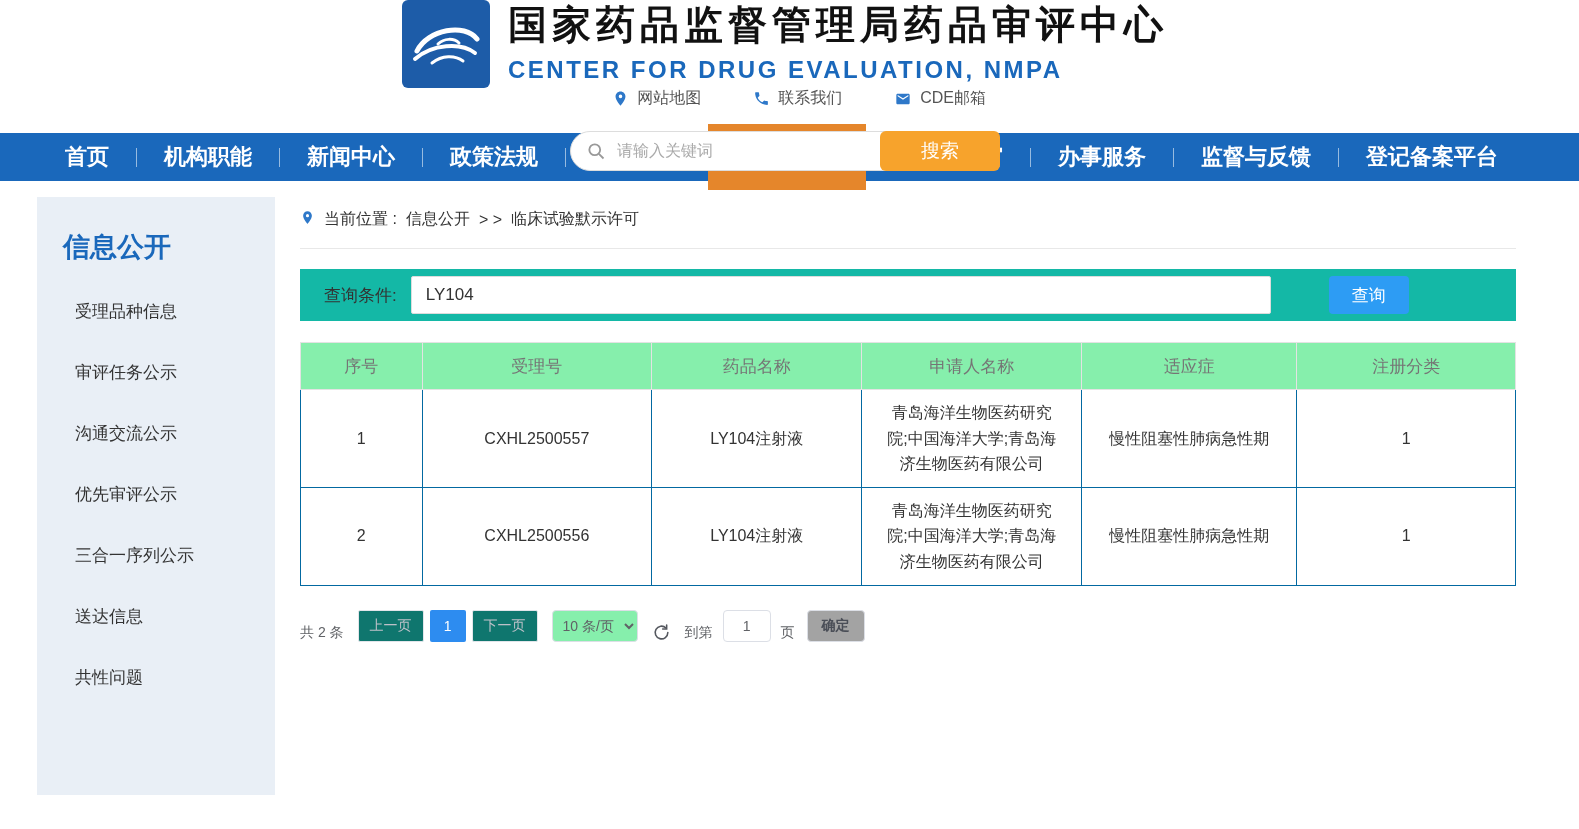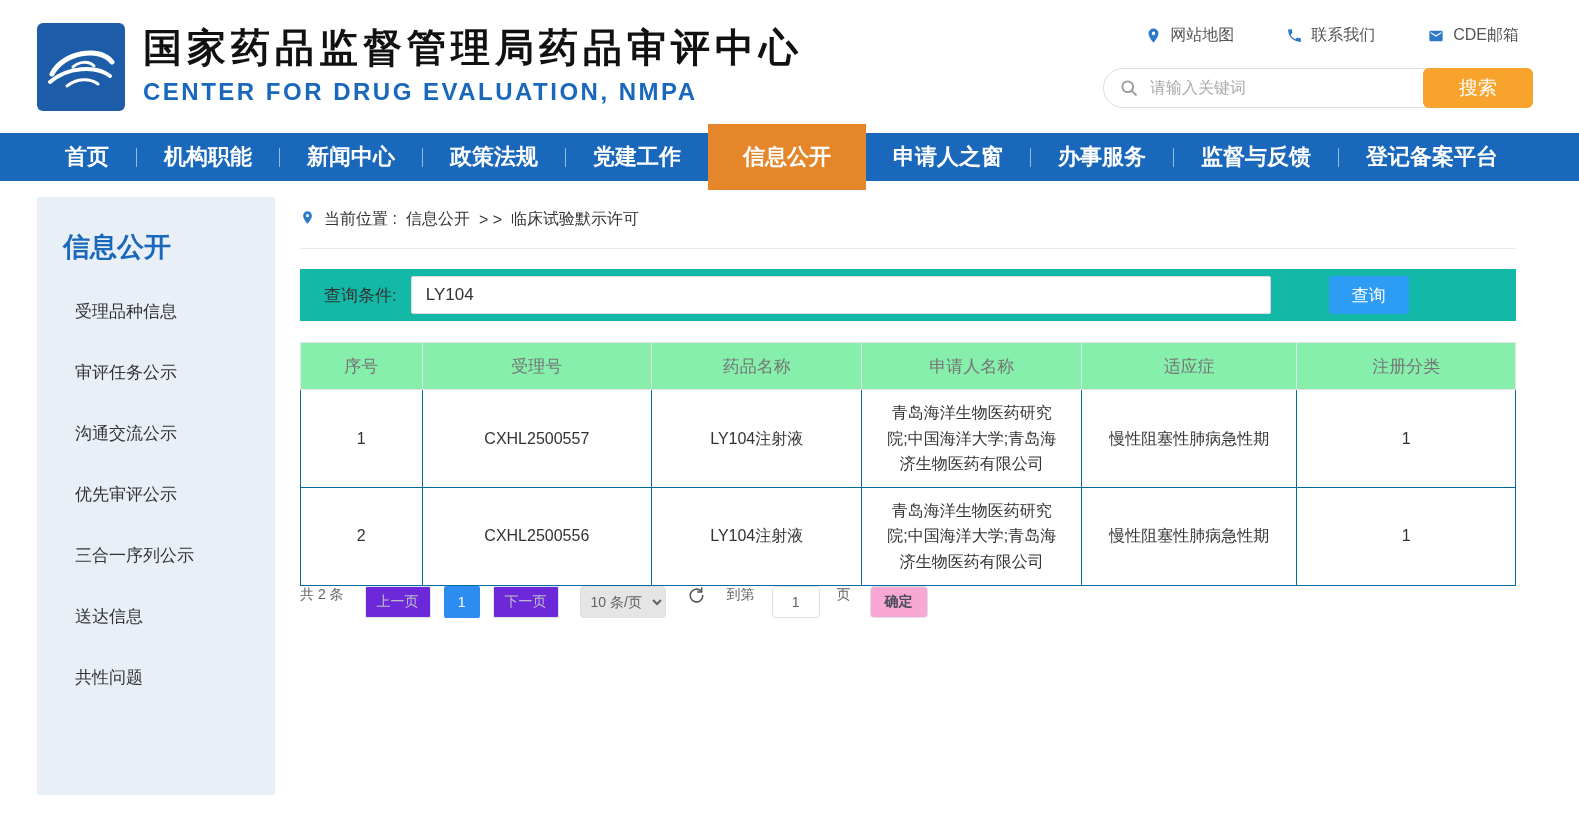--- a/index.html
+++ b/index.html
@@ -5,38 +5,38 @@
   * { box-sizing: border-box; }
   html,body { margin:0; padding:0; }
   body {
     width:1579px; height:829px; overflow:hidden;
     background:#fff; color:#333;
     font-family:"Liberation Sans","DejaVu Sans",sans-serif;
   }
   a { text-decoration:none; color:inherit; }
 
   
-  .header { height:133px; display:flex; justify-content:space-between; align-items:center;
-            padding:0 46px 0 37px; background:#fff; }
+  .header { height:133px; display:flex; align-items:center;
+            padding:0 46px 0 37px; background:#fff;flex-direction:column; }
   .brand { display:flex; align-items:center; gap:18px; }
   .logo { width:88px; height:88px; flex:0 0 auto; }
   .site-title { font-size:39px; font-weight:bold; color:#111; letter-spacing:5px; line-height:1.1; }
   .site-subtitle { font-size:24px; font-weight:bold; color:#1a68bb; letter-spacing:2.5px; margin-top:9px; }
 
   .header-right { display:flex; flex-direction:column; align-items:flex-end; gap:22px; }
   .top-links { display:flex; align-items:center; gap:52px; padding-right:14px; }
   .top-link { display:flex; align-items:center; gap:8px; font-size:16px; color:#555; cursor:pointer; }
   .top-link svg { display:block; }
 
   .search-box { position:relative; width:430px; height:40px; }
   .search-input { width:100%; height:40px; border:1px solid #ddd; border-radius:20px;
                   padding:0 124px 0 46px; font-size:16px; color:#333; outline:none; }
   .search-input::placeholder { color:#aaa; }
   .search-icon { position:absolute; left:16px; top:10px; }
-  .search-btn { position:absolute; right:0; top:0; width:110px; height:40px; border:none;
+  .search-btn { position:absolute; right:0; top:0; width:120px; height:40px; border:none;
                 background:#f7a32c; color:#fff; font-size:19px; border-radius:6px; cursor:pointer; }
 
   
   .nav { height:48px; background:#1a68bb; display:flex; align-items:center; padding:0 38px; }
   .nav-item { height:66px; display:flex; align-items:center; padding:0 27px;
               color:#fff; font-size:22px; font-weight:bold; cursor:pointer; white-space:nowrap; }
   .nav-item.active { background:#e5862b; padding:0 35px; }
   .nav-sep { width:1px; height:19px; background:rgba(255,255,255,.55); flex:0 0 auto; }
 
   
@@ -62,37 +62,37 @@
                color:#fff; border:none; border-radius:4px; font-size:17px; cursor:pointer; }
 
   
   .data-table { width:100%; border-collapse:collapse; table-layout:fixed; margin-top:21px; }
   .data-table th { background:#86efac; color:#757575; font-weight:normal; font-size:17px;
                    height:47px; border:1px solid #e3e3e3; }
   .data-table td { border:1px solid #0369a1; text-align:center; font-size:16px; color:#333;
                    height:97px; padding:10px 24px; line-height:1.6; }
 
   
-  .pagination { display:flex; align-items:flex-start; font-size:14px; color:#606266;gap:7px; }
+  .pagination { display:flex; align-items:flex-end; margin-top:24px; font-size:14px; color:#606266; }
   .pg-total { margin-right:14px; white-space:nowrap; }
   .pg-btn { min-width:66px; height:32px; display:flex; align-items:center; justify-content:center;
-            background:#6d28d9; border:1px solid #e2e5ea; color:#bcc0c8; border-radius:2px;
+            background:#0f766e; border:1px solid #e2e5ea; color:#bcc0c8; border-radius:2px;
             margin-right:6px; font-size:14px; cursor:not-allowed; }
   .pg-page { width:36px; height:32px; display:flex; align-items:center; justify-content:center;
              background:#2d8cf0; color:#fff; border-radius:2px; margin-right:6px; cursor:pointer; }
   .pg-select { height:32px; border:1px solid #dcdfe6; border-radius:4px; color:#606266;
-               font-size:14px; padding:0 6px; background:#e5e5e5; margin-left:8px; outline:none;
+               font-size:14px; padding:0 6px; background:#86efac; margin-left:8px; outline:none;
                font-family:"Liberation Sans","DejaVu Sans",sans-serif; }
   .pg-refresh { margin-left:14px; display:flex; cursor:pointer; }
   .pg-goto-label { margin-left:14px; white-space:nowrap; }
   .pg-input { width:48px; height:32px; border:1px solid #dcdfe6; border-radius:4px; margin:0 10px;
               text-align:center; font-size:14px; color:#606266; outline:none; }
   .pg-suffix { margin-right:12px; }
   .pg-confirm { height:32px; padding:0 14px; border:1px solid #dcdfe6; border-radius:4px;
-                background:#f9a8d4; color:#4a4e57; font-size:14px; font-weight:bold; cursor:pointer; }
+                background:#a3a3a3; color:#4a4e57; font-size:14px; font-weight:bold; cursor:pointer; }
 </style>
 </head>
 <body>
 
 <header class="header">
   <div class="brand">
     <svg class="logo" viewBox="0 0 88 88">
       <rect width="88" height="88" rx="6" fill="#1d5ca8"></rect>
       <path d="M15 51 C26 29, 63 23, 75 39" stroke="#fff" stroke-width="5" fill="none" stroke-linecap="round"></path>
       <path d="M13 59 C30 44, 59 42, 73 53" stroke="#fff" stroke-width="4" fill="none" stroke-linecap="round"></path>

